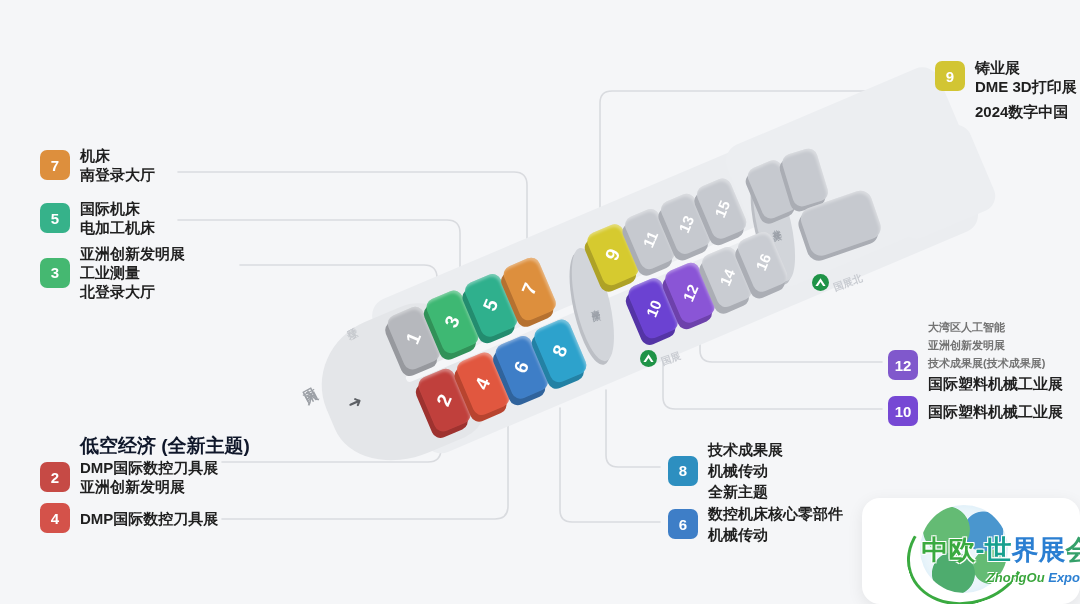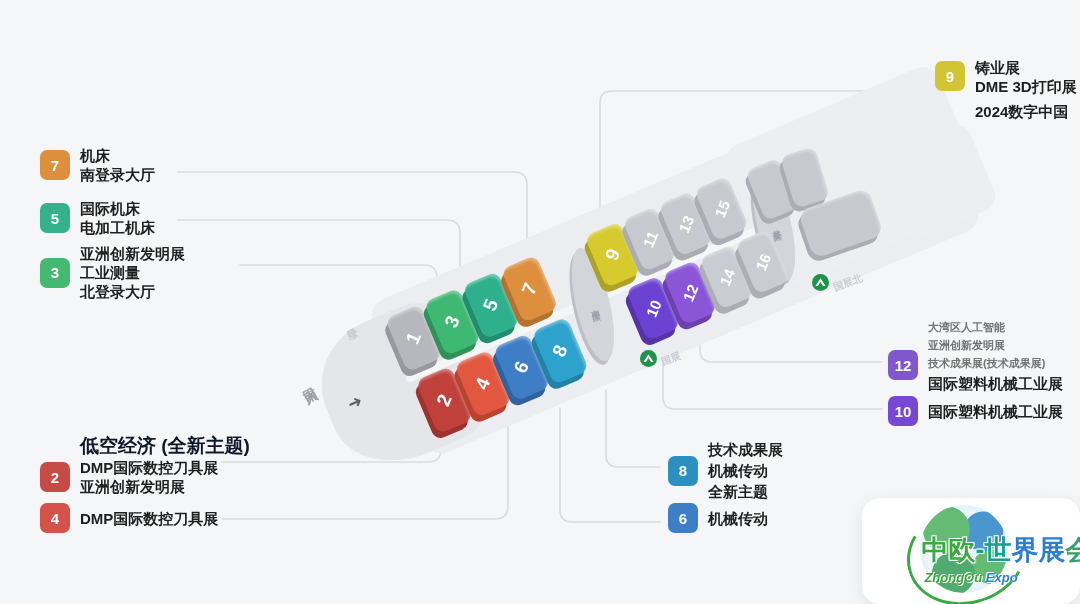--- a/index.html
+++ b/index.html
@@ -54,21 +54,21 @@
       radial-gradient(circle at 30% 28%, #49b05c 0 26%, transparent 27%),
       radial-gradient(circle at 72% 30%, #2b84c6 0 22%, transparent 23%),
       radial-gradient(circle at 38% 78%, #2f9e55 0 24%, transparent 25%),
       radial-gradient(circle at 80% 70%, #49b05c 0 18%, transparent 19%),
       radial-gradient(circle at 50% 50%, #e8f4fb 0 60%, #c3e2f3 100%);}
   .orbit{position:absolute;left:44px;top:6px;width:116px;height:94px;border:3px solid transparent;
          border-left-color:#3aaa40;border-bottom-color:#3aaa40;border-radius:50%;transform:rotate(-18deg);}
   .logo-title{position:absolute;left:0;top:34px;width:100%;text-align:center;font-size:27px;
               font-weight:bold;letter-spacing:0px;white-space:nowrap;
               text-shadow:1px 1px 0 #fff,-1px -1px 0 #fff,1px -1px 0 #fff,-1px 1px 0 #fff;margin-left:36px;}
-  .logo-sub{position:absolute;left:0;top:72px;width:100%;text-align:center;font-size:13px;
+  .logo-sub{position:absolute;left:0;top:72px;width:100%;text-align:right;font-size:13px;
             font-weight:bold;font-style:italic;
             text-shadow:1px 1px 0 #fff,-1px -1px 0 #fff;}
   .logo-sub .p1{color:#3aa53c;} .logo-sub .p2{color:#2b7fd2;}
 </style>
 </head>
 <body>
 
 <div id="stage">
 
   <svg id="connectors" width="1080" height="604" viewBox="0 0 1080 604">
@@ -240,20 +240,21 @@
     <div class="badge" style="background: rgb(45, 143, 192);">8</div>
     <div class="llines">
       <div class="lline" style="line-height:21px;">技术成果展</div>
       <div class="lline" style="line-height:21px;">机械传动</div>
       <div class="lline" style="line-height:21px;">全新主题</div>
     </div>
   </div>
   <div class="lgroup" style="left:668px;top:503px;">
     <div class="badge" style="background: rgb(62, 126, 199);">6</div>
     <div class="llines">
+      <div class="lline" style="line-height:21px;">数控机床核心零部件</div>
       <div class="lline" style="line-height:21px;">机械传动</div>
     </div>
   </div>
 
   <div id="logo-card">
     <div class="globe"></div>
     <div class="orbit"></div>
     <div class="logo-title" id="logo-title"><span style="color: rgb(58, 170, 64);">中欧</span><span style="color: rgb(23, 160, 143);">-世</span><span style="color: rgb(43, 127, 210);">界展</span><span style="color: rgb(53, 160, 106);">会</span></div>
     <div class="logo-sub"><span class="p1">ZhongOu</span><span class="p2"> Expo</span></div>
   </div>

